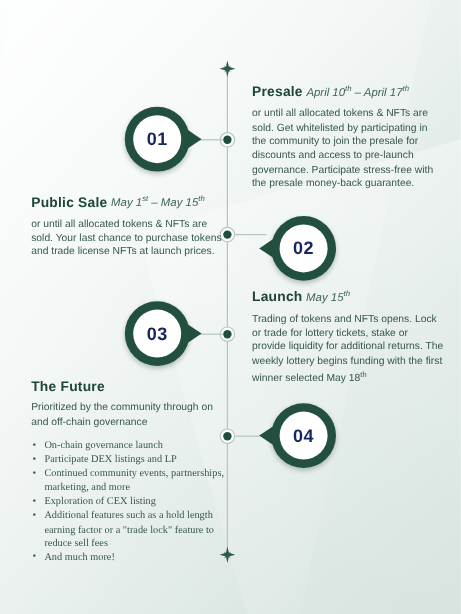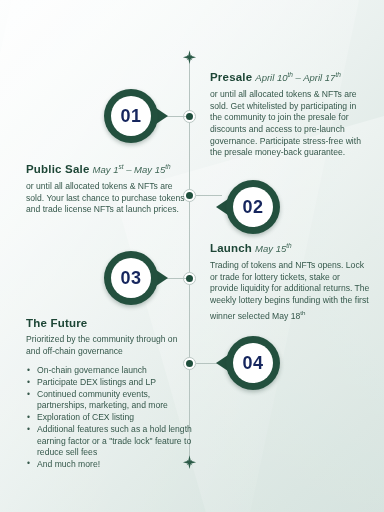--- a/index.html
+++ b/index.html
@@ -125,21 +125,21 @@
     position: absolute;
     left: 7px; top: 7px;
     width: 40px; height: 40px;
     border-radius: 50%;
     background: #ffffff;
     display: flex;
     align-items: center;
     justify-content: center;
   }
   .badge .num {
-    font-size: 18px;
+    font-size: 15px;
     font-weight: bold;
     letter-spacing: 0.4px;
     color: #16265e;
   }
   .badge .tail {
     position: absolute;
     top: 19px;
     width: 0; height: 0;
     border-top: 8px solid transparent;
     border-bottom: 8px solid transparent;
@@ -190,20 +190,21 @@
     margin: 8px 0 0 0;
     padding: 0;
   }
   #future-list li {
     position: relative;
     padding-left: 11px;
     font-size: 8.6px;
     line-height: 11.4px;
     color: #35584b;
     margin-bottom: 0.5px;
+    font-family: Liberation Serif, serif;
   }
   #future-list li::before {
     content: "\2022";
     position: absolute;
     left: 1px;
     top: -0.5px;
     color: #35584b;
   }
 </style>
 </head>

